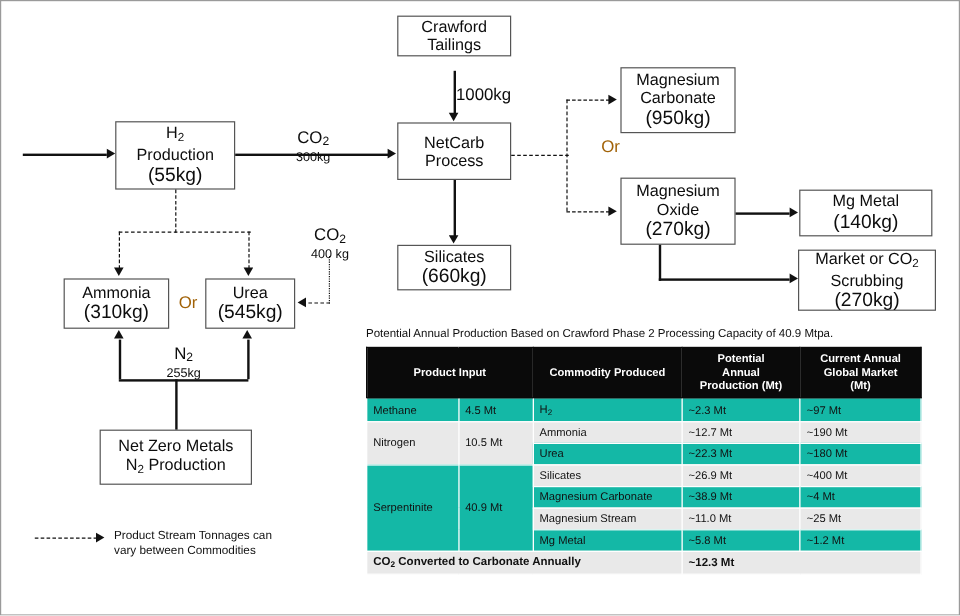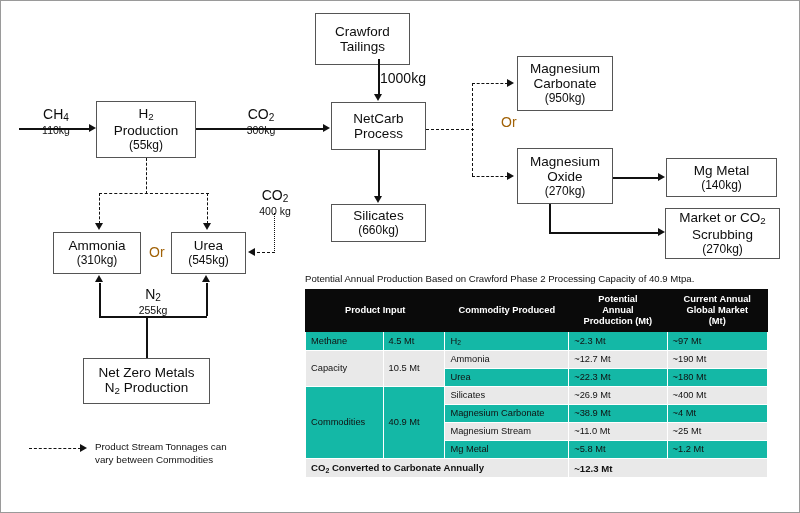--- a/index.html
+++ b/index.html
@@ -4,21 +4,21 @@
 <style>
   html,body{margin:0;padding:0;background:#ffffff;}
   body{font-family:"Liberation Sans",sans-serif;}
   #root{position:relative;width:800px;height:513px;background:#ffffff;
         border:1px solid #9a9a9a;box-sizing:border-box;overflow:hidden;}
 
   .box{position:absolute;box-sizing:border-box;border:1.2px solid #555;
        background:#fff;display:flex;flex-direction:column;align-items:center;
        justify-content:center;text-align:center;color:#0d0d0d;line-height:1.12;}
   .box .t{font-size:13.5px;}
-  .box .sub{font-size:12px;margin-top:1px;}
+  .box .sub{font-size:16px;margin-top:1px;}
 
   .lbl{position:absolute;color:#0d0d0d;text-align:center;line-height:1.15;}
   .lbl .l1{font-size:14px;}
   .lbl .l2{font-size:10.5px;}
   .orlbl{position:absolute;font-size:14px;color:#a16207;}
 
   .hline{position:absolute;background:#111;height:1.7px;}
   .vline{position:absolute;background:#111;width:1.7px;}
   .arrow{position:absolute;width:0;height:0;}
   .ar-r{border-top:4.6px solid transparent;border-bottom:4.6px solid transparent;border-left:7.5px solid #111;}
@@ -44,21 +44,21 @@
   .ctr{}
   .ftr td{background:#e9e9e9;font-weight:bold;border-top:2.2px solid #333;font-size:9.6px;}
 
   .legend-txt{position:absolute;font-size:9.8px;color:#111;line-height:1.3;}
 </style>
 </head>
 <body>
 
 <div id="root">
 
-  <div class="box" style="left:314px;top:12px;width:95px;height:52px;">
+  <div class="box" style="left:330px;top:12px;width:95px;height:34px;">
     <div class="t">Crawford<br>Tailings</div>
   </div>
 
   <div class="box" style="left:95px;top:100px;width:100px;height:57px;">
     <div class="t">H<sub>2</sub><br>Production</div>
     <div class="sub">(55kg)</div>
   </div>
 
   <div class="box" style="left:330px;top:101px;width:95px;height:48px;">
     <div class="t">NetCarb<br>Process</div>
@@ -98,24 +98,20 @@
     <div class="sub">(140kg)</div>
   </div>
 
   <div class="box" style="left:664px;top:207px;width:115px;height:51px;">
     <div class="t">Market or CO<sub>2</sub><br>Scrubbing</div>
     <div class="sub">(270kg)</div>
   </div>
 
   <div class="hline" style="left:18px;top:127px;width:70px;"></div>
   <div class="arrow ar-r" style="left:88px;top:122.5px;"></div>
-  <div class="lbl" style="left:22px;top:105px;width:66px;">
-    <div class="l1">CH<sub>4</sub></div>
-    <div class="l2">110kg</div>
-  </div>
 
   <div class="hline" style="left:195px;top:127px;width:128px;"></div>
   <div class="arrow ar-r" style="left:322px;top:122.5px;"></div>
   <div class="lbl" style="left:229px;top:105px;width:62px;">
     <div class="l1">CO<sub>2</sub></div>
     <div class="l2">300kg</div>
   </div>
 
   <div class="vline" style="left:377px;top:58px;height:36px;"></div>
   <div class="arrow ar-d" style="left:373px;top:93px;"></div>
@@ -189,33 +185,33 @@
     </thead>
     <tbody>
       <tr>
         <td class="sh-d" style="width:70px;">Methane</td>
         <td class="sh-d ctr" style="width:60px;">4.5 Mt</td>
         <td class="sh-d">H<sub>2</sub></td>
         <td class="sh-d ctr">~2.3 Mt</td>
         <td class="sh-d ctr">~97 Mt</td>
       </tr>
       <tr>
-        <td class="sh-l" rowspan="2">Capacity</td>
+        <td class="sh-l" rowspan="2">Nitrogen</td>
         <td class="sh-l ctr" rowspan="2">10.5 Mt</td>
         <td class="sh-l">Ammonia</td>
         <td class="sh-l ctr">~12.7 Mt</td>
         <td class="sh-l ctr">~190 Mt</td>
       </tr>
       <tr>
         <td class="sh-d">Urea</td>
         <td class="sh-d ctr">~22.3 Mt</td>
         <td class="sh-d ctr">~180 Mt</td>
       </tr>
       <tr>
-        <td class="sh-d" rowspan="4">Commodities</td>
+        <td class="sh-d" rowspan="4">Serpentinite</td>
         <td class="sh-d ctr" rowspan="4">40.9 Mt</td>
         <td class="sh-l">Silicates</td>
         <td class="sh-l ctr">~26.9 Mt</td>
         <td class="sh-l ctr">~400 Mt</td>
       </tr>
       <tr>
         <td class="sh-d">Magnesium Carbonate</td>
         <td class="sh-d ctr">~38.9 Mt</td>
         <td class="sh-d ctr">~4 Mt</td>
       </tr>

